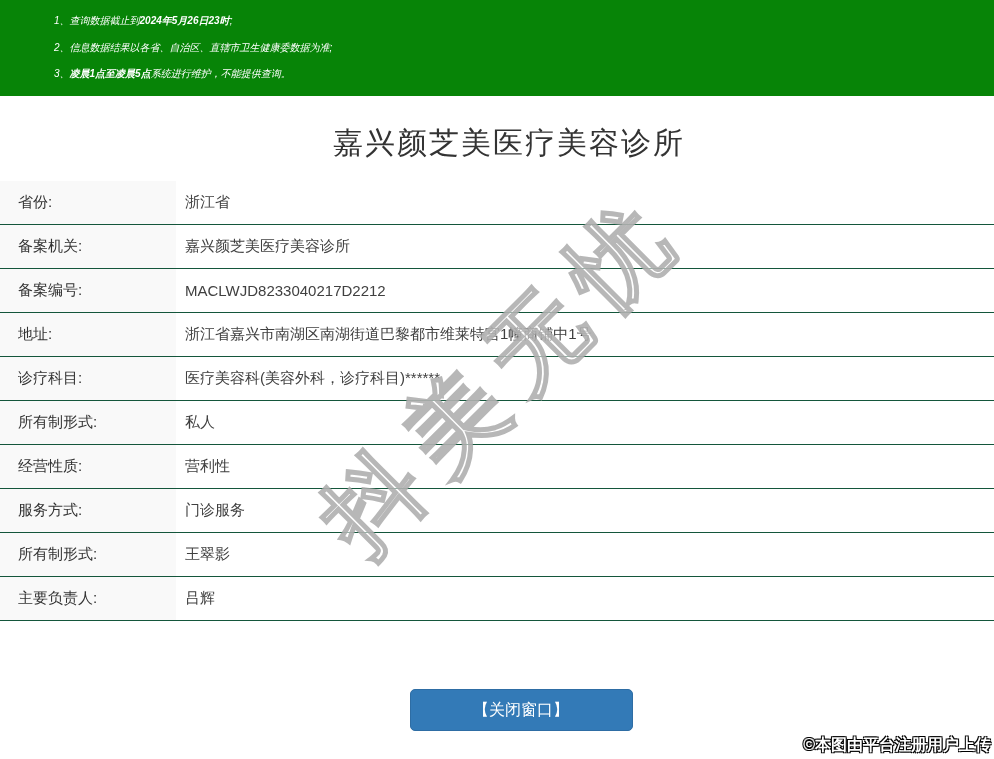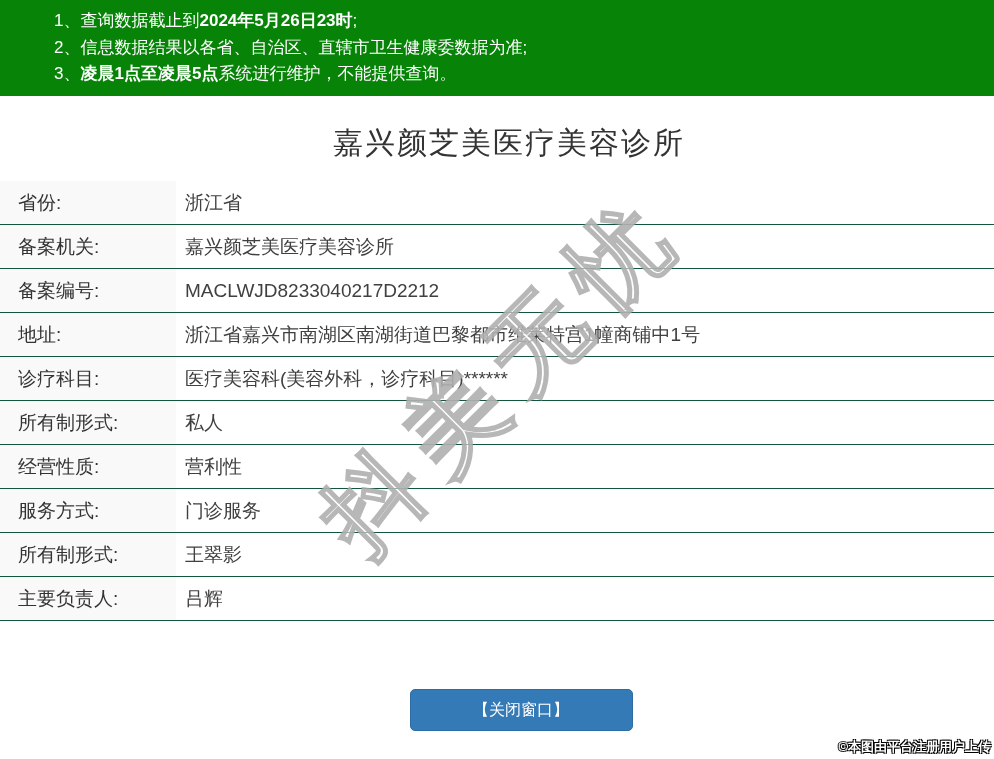--- a/index.html
+++ b/index.html
@@ -2,50 +2,50 @@
 <html><head>
 <meta charset="utf-8">
 <style>
   * { margin:0; padding:0; box-sizing:border-box; }
   html,body { width:994px; height:759px; overflow:hidden; background:#fff;
     font-family:"Liberation Sans","DejaVu Sans",sans-serif; position:relative; }
 
   
   .banner { width:994px; height:96px; background:#078407; color:#fff;
     padding:8px 20px 0 54px; }
-  .banner .line { font-size:17px; line-height:26.5px; white-space:nowrap; }
+  .banner .line { font-size:10px; line-height:26.5px; white-space:nowrap;font-style:italic; }
   .banner .b { font-weight:bold; }
 
   
   .page-title { text-align:center; font-size:30px; font-weight:400; color:#333;
     margin-top:27px; margin-bottom:17px; letter-spacing:2px;padding-left:24px; }
 
   
   .info-table { width:994px; }
   .row { display:flex; align-items:stretch; height:44px;
-    border-bottom:1px solid #14563b; font-size:19px; color:#333; }
+    border-bottom:1px solid #14563b; font-size:15px; color:#333; }
   .row .label { width:176px; flex-shrink:0; background:#f9f9f9;
     display:flex; align-items:center; padding-left:18px; color:#333; }
   .row .value { display:flex; align-items:center; padding-left:9px; color:#404040; }
 
   
   .button-wrap { width:994px; display:flex; justify-content:center; margin-top:68px; }
   .close-btn { width:223px; height:42px; background:#337ab7; color:#fff;
     border:1px solid #2e6da4; border-radius:5px; font-size:16px; cursor:pointer;
     font-family:inherit; transform:translateX(24px); }
 
   
   .watermark { position:absolute; left:277px; top:318px; width:440px;
     text-align:center; white-space:nowrap; font-size:95px; font-weight:bold;
     letter-spacing:20px; color:rgba(255,255,255,0.55);
     -webkit-text-stroke:2px rgba(165,165,165,0.8);
     transform:rotate(-45deg); pointer-events:none; z-index:5; }
 
   
-  .credit { position:absolute; right:3px; bottom:3px; font-size:13px;
+  .credit { position:absolute; right:3px; bottom:3px; font-size:16px;
     font-weight:bold; color:#fff; z-index:6;
     text-shadow:-1px -1px 0 #000, 1px -1px 0 #000, -1px 1px 0 #000, 1px 1px 0 #000; }
 </style>
 </head>
 <body>
 
 <div class="banner">
   <div class="line"><span>1、</span><span>查询数据截止到</span><span class="b">2024年5月26日23时</span><span>;</span></div>
   <div class="line"><span>2、</span><span>信息数据结果以各省、自治区、直辖市卫生健康委数据为准;</span><span class="b"></span><span></span></div>
   <div class="line"><span>3、</span><span></span><span class="b">凌晨1点至凌晨5点</span><span>系统进行维护，不能提供查询。</span></div>

